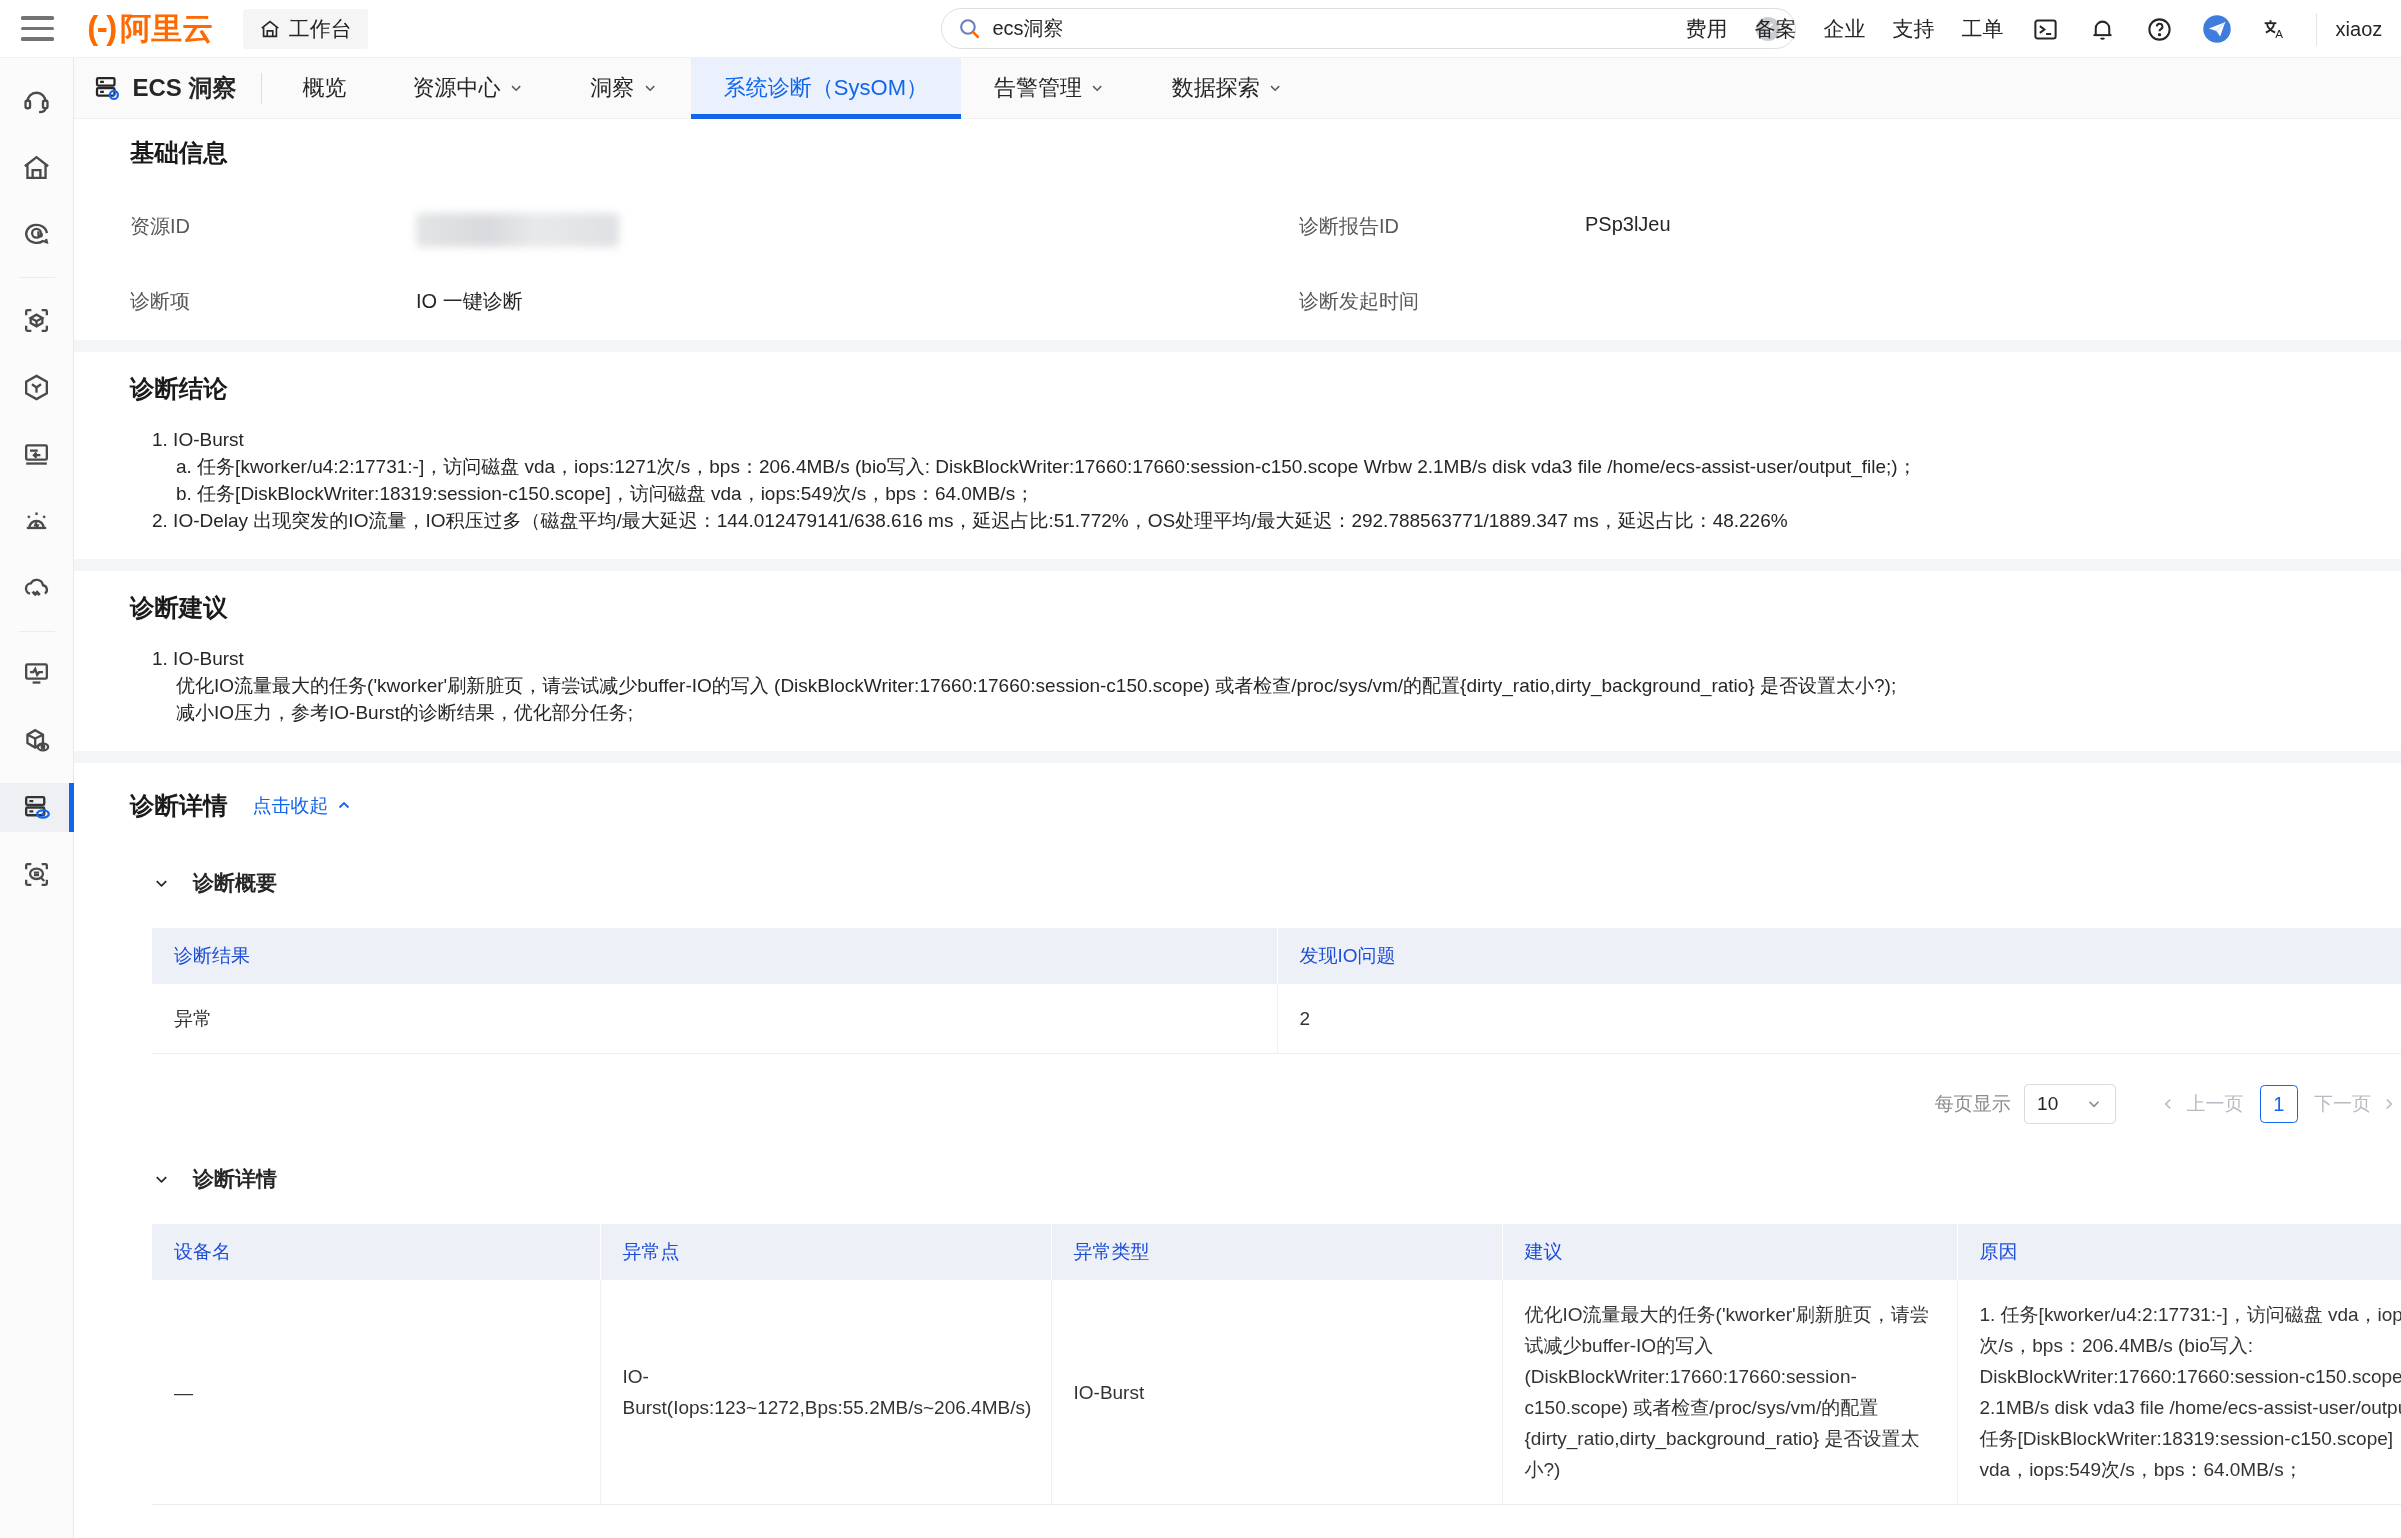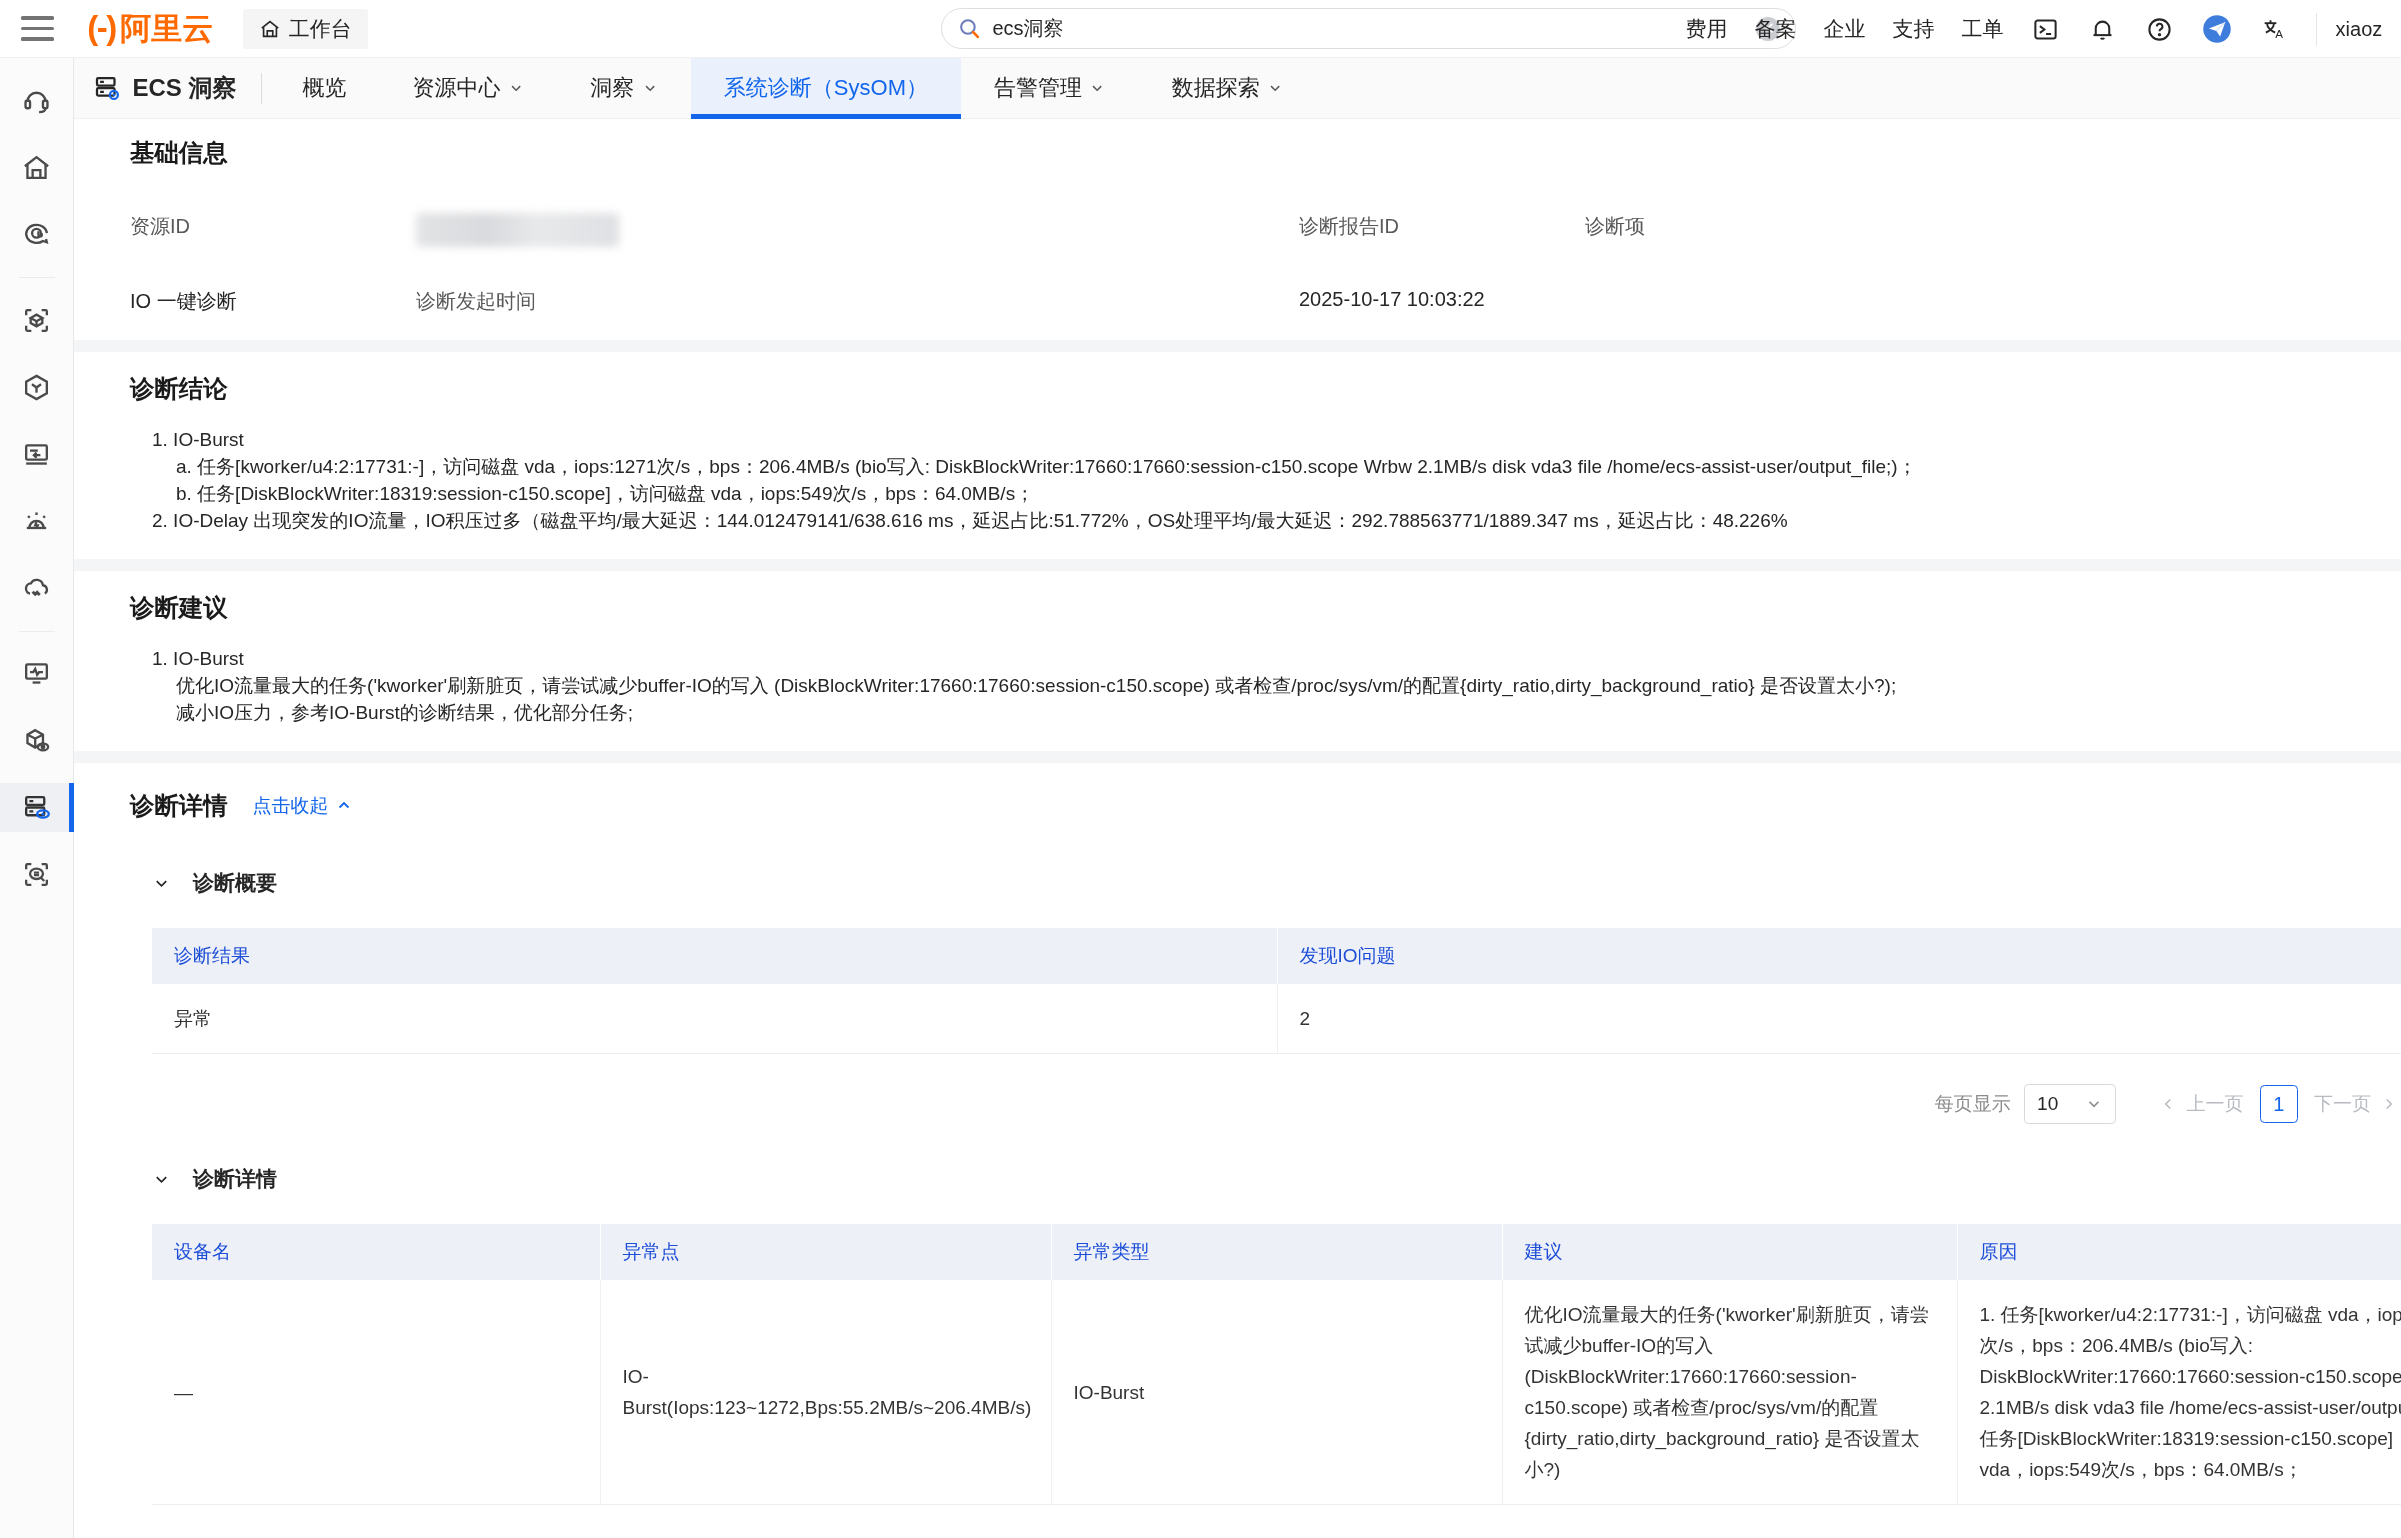--- a/index.html
+++ b/index.html
@@ -331,24 +331,24 @@
     <div class="content">
 
       <div class="card" style="padding-top:18px;">
         <div class="sectitle">基础信息</div>
         <div class="fieldgrid">
           <div class="flabel">资源ID</div>
           <div>
               <div class="redacted"></div>
             </div>
           <div class="flabel">诊断报告ID</div>
+          <div class="fvalue">PSp3lJeu</div>
           <div class="flabel">诊断项</div>
           <div class="fvalue">IO 一键诊断</div>
           <div class="flabel">诊断发起时间</div>
-          <div class="fvalue">2025-10-17 10:03:22</div>
         </div>
       </div>
 
       <div class="gap"></div>
 
       <div class="card">
         <div class="sectitle">诊断结论</div>
         <div class="numlist">
           <div class="l1">1. IO-Burst</div>
           <div class="l2">a. 任务[kworker/u4:2:17731:-]，访问磁盘 vda，iops:1271次/s，bps：206.4MB/s (bio写入: DiskBlockWriter:17660:17660:session-c150.scope Wrbw 2.1MB/s disk vda3 file /home/ecs-assist-user/output_file;)；</div>

